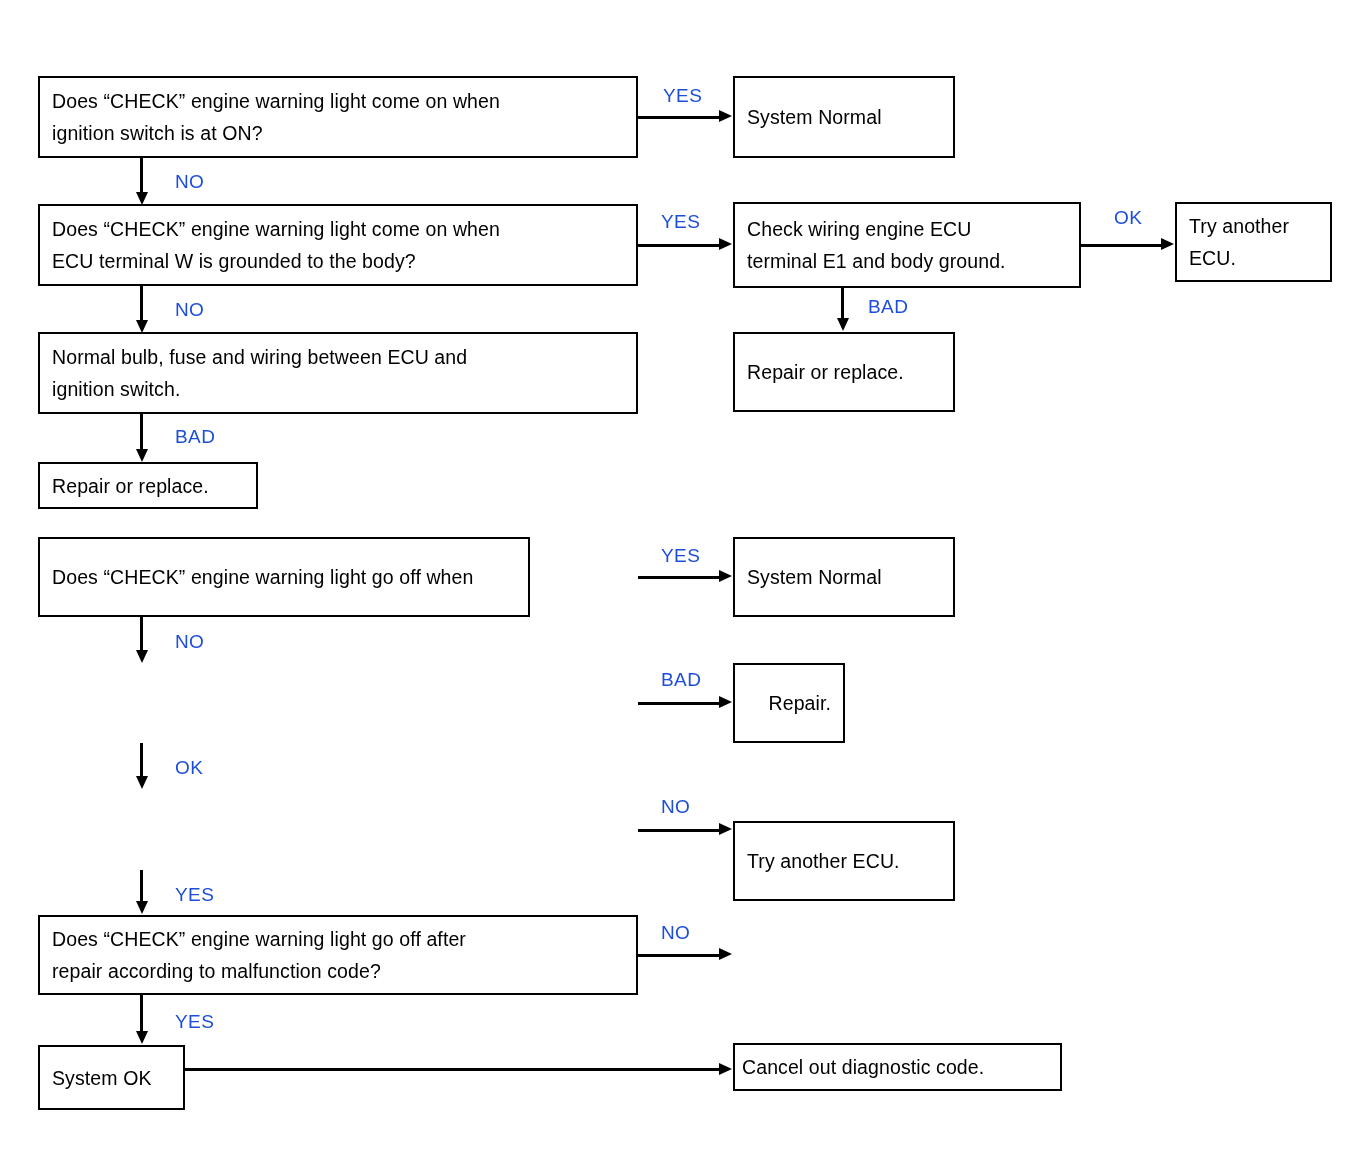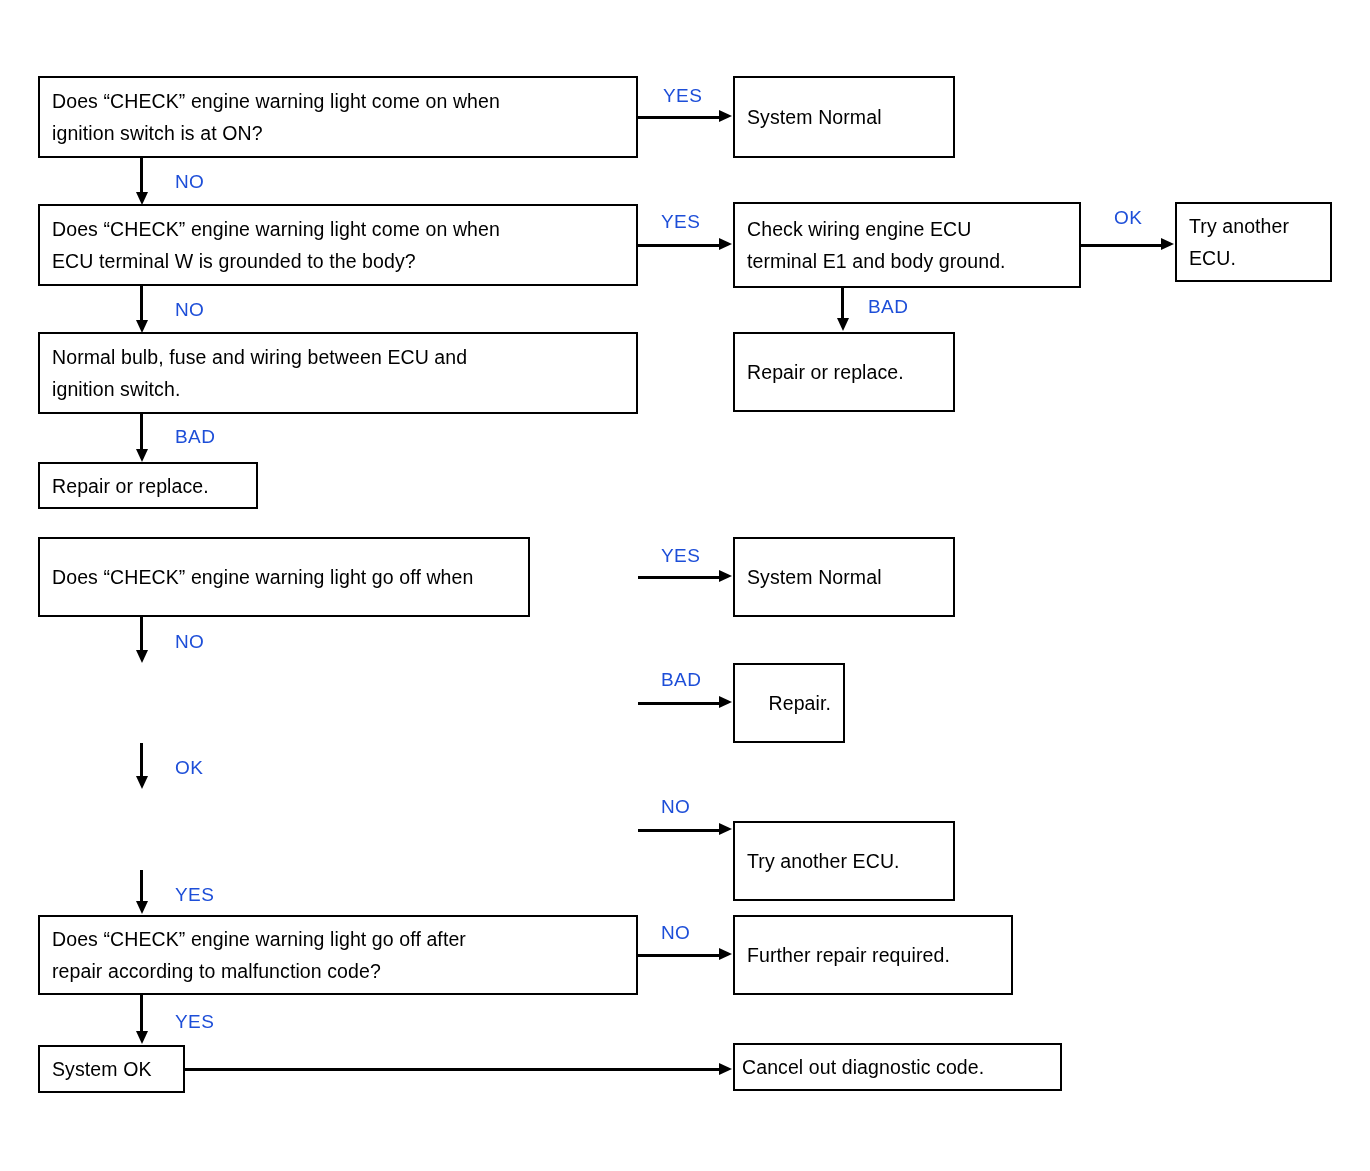--- a/index.html
+++ b/index.html
@@ -171,32 +171,29 @@
   <div class="edge-label" style="left:661px; top:797px;">NO</div>
 
   <div class="vline" style="left:140px; top:870px; height:32px;"></div>
   <div class="arrow-down" style="left:136px; top:901px;"></div>
   <div class="edge-label" style="left:175px; top:885px;">YES</div>
 
   <div class="box" style="left:38px; top:915px; width:600px; height:80px;">
     <span class="ln">Does “CHECK” engine warning light go off after</span>
     <span class="ln">repair according to malfunction code?</span>
   </div>
-  <div class="box" style="left:733px; top:915px; width:280px; height:80px;">
-    <span class="ln">Further repair required.</span>
-  </div>
   <div class="hline" style="left:638px; top:954px; width:82px;"></div>
   <div class="arrow-right" style="left:719px; top:948px;"></div>
   <div class="edge-label" style="left:661px; top:923px;">NO</div>
 
   <div class="vline" style="left:140px; top:995px; height:37px;"></div>
   <div class="arrow-down" style="left:136px; top:1031px;"></div>
   <div class="edge-label" style="left:175px; top:1012px;">YES</div>
 
-  <div class="box" style="left:38px; top:1045px; width:147px; height:48px;padding-left:12px;">
+  <div class="box" style="left:38px; top:1045px; width:147px; height:65px;padding-left:12px;">
     <span class="ln">System OK</span>
   </div>
   <div class="box" style="left:733px; top:1043px; width:329px; height:48px;padding-left:7px;">
     <span class="ln">Cancel out diagnostic code.</span>
   </div>
   <div class="hline" style="left:185px; top:1068px; width:535px;"></div>
   <div class="arrow-right" style="left:719px; top:1063px;"></div>
 
 </div>
 

